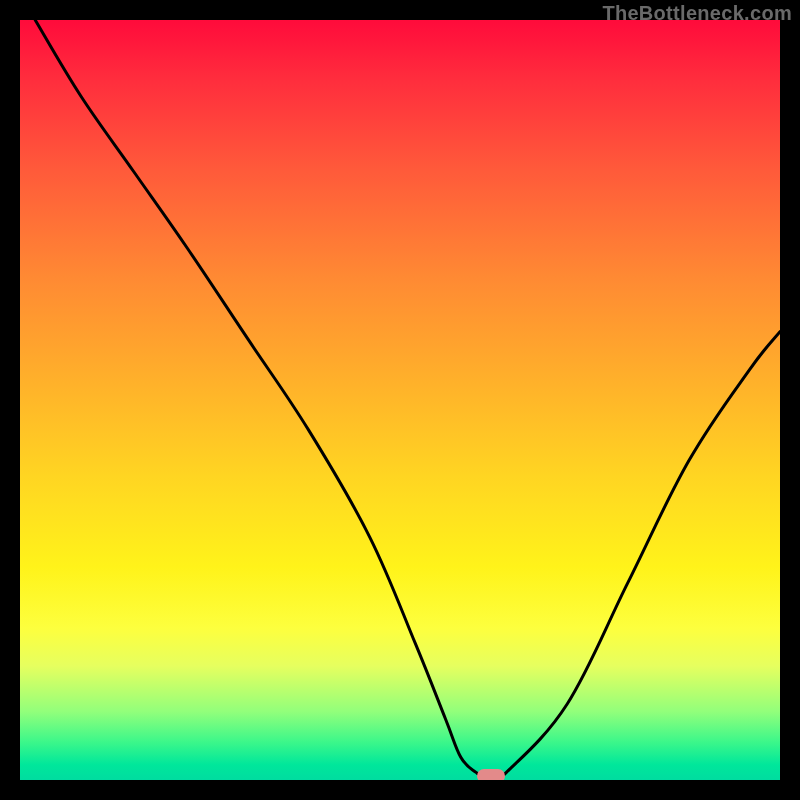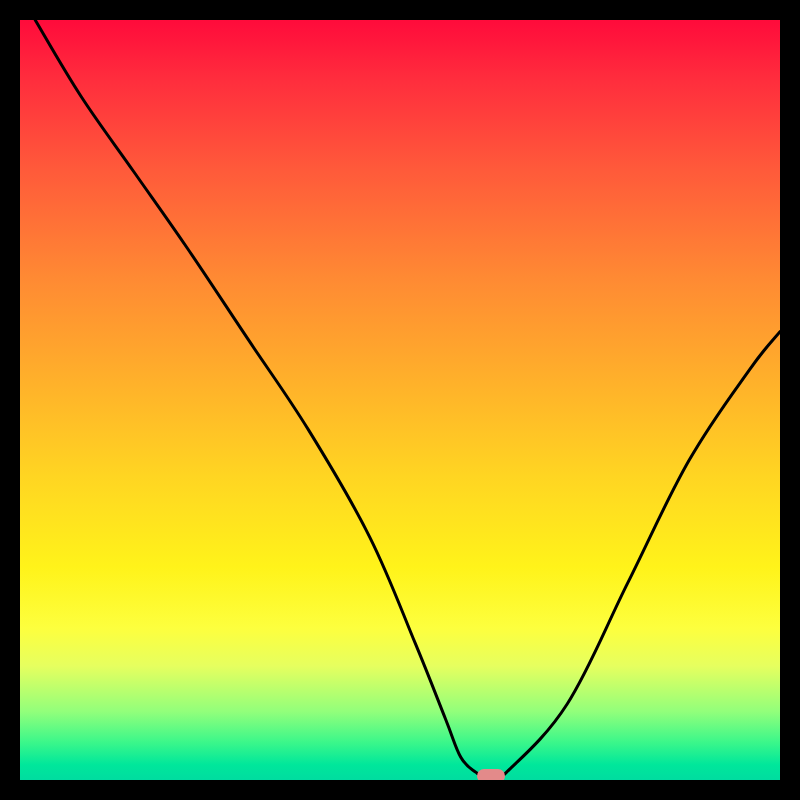--- a/index.html
+++ b/index.html
@@ -74,20 +74,21 @@
     background: #e38a8a;
     border-radius: 7px;
     transform: translate(-50%, -50%);
     pointer-events: none;
   }
 </style>
 </head>
 <body>
 
 <div class="frame">
+  <div class="watermark">TheBottleneck.com</div>
 
   <div class="plot">
     <svg class="curve" viewBox="0 0 760 760" preserveAspectRatio="none">
       <path class="black-line" d="M 15.20 0.00 C 23.41 13.68, 43.02 48.64, 60.80 76.00 C 78.58 103.36, 94.85 124.64, 114.00 152.00 C 133.15 179.36, 146.68 197.90, 167.20 228.00 C 187.72 258.10, 206.11 286.37, 228.00 319.20 C 249.89 352.03, 266.91 374.83, 288.80 410.40 C 310.69 445.97, 330.45 478.50, 349.60 516.80 C 368.75 555.10, 381.52 590.37, 395.20 623.20 C 408.88 656.03, 417.39 678.68, 425.60 699.20 C 433.81 719.72, 435.33 727.62, 440.80 737.20 C 446.27 746.78, 450.53 748.30, 456.00 752.40 C 461.47 756.50, 465.73 760.00, 471.20 760.00 C 476.67 760.00, 472.72 766.08, 486.40 752.40 C 500.08 738.72, 525.31 718.20, 547.20 684.00 C 569.09 649.80, 586.11 606.18, 608.00 562.40 C 629.89 518.62, 646.91 479.10, 668.80 440.80 C 690.69 402.50, 713.18 372.86, 729.60 349.60 C 746.02 326.34, 754.53 318.44, 760.00 311.60"></path>
     </svg>
     <div class="marker" style="left: 471.2px; top: 756px;"></div>
   </div>
 </div>
 
 </body></html>

